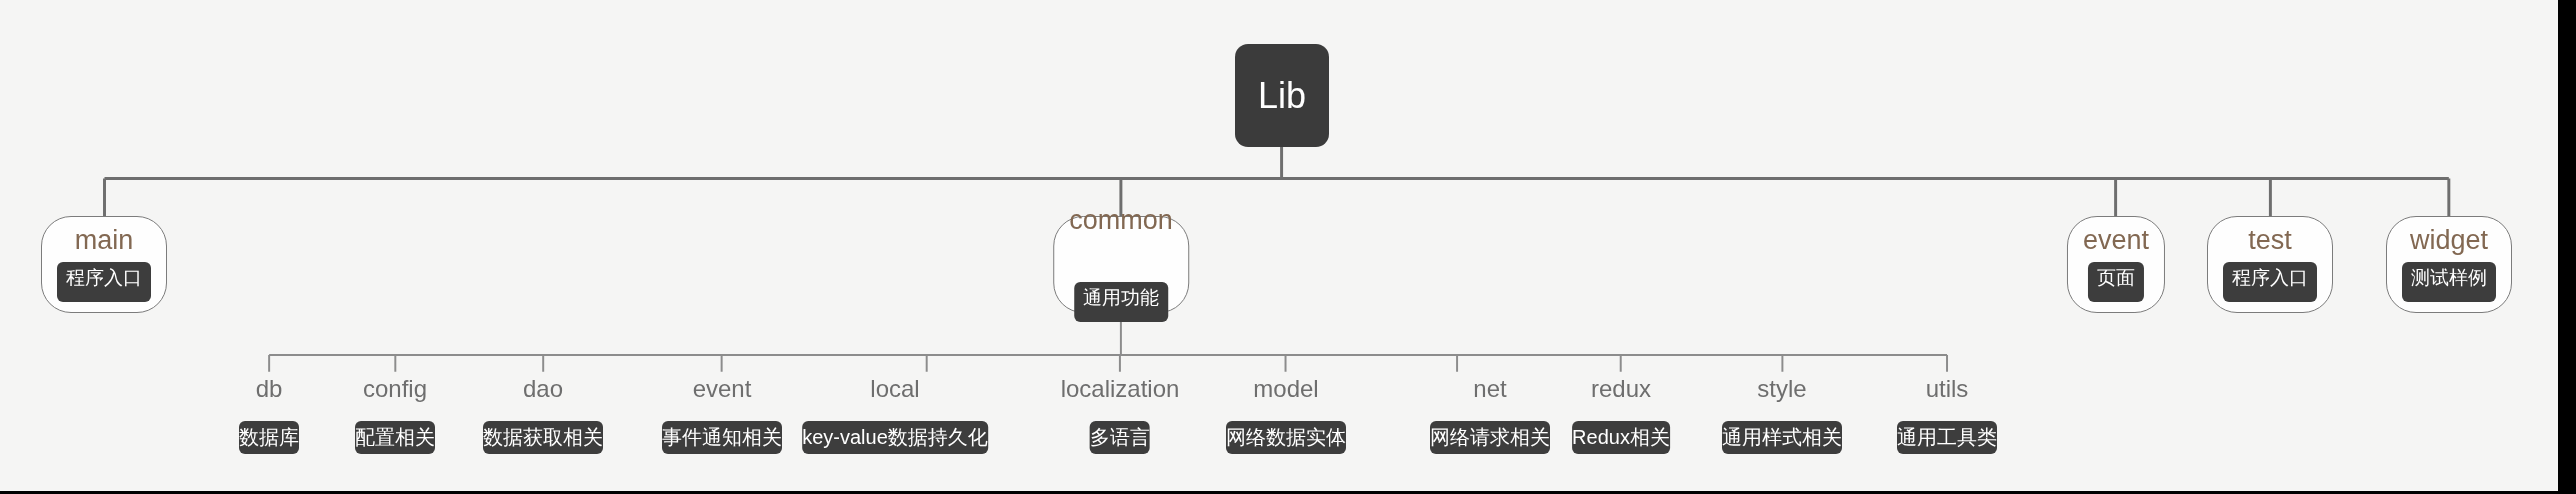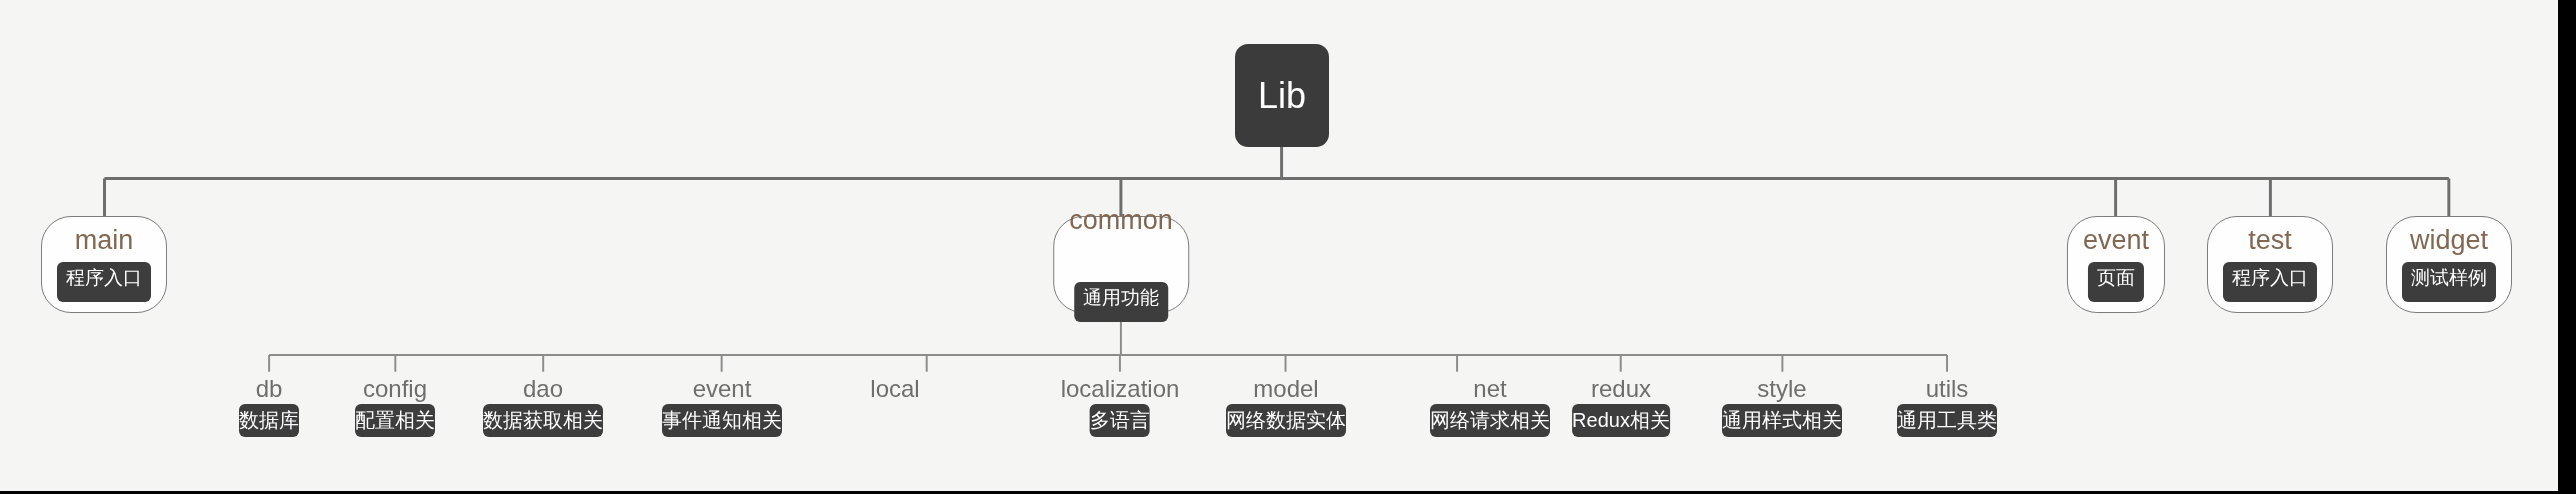--- a/index.html
+++ b/index.html
@@ -78,21 +78,21 @@
     border-radius: 6px;
     white-space: nowrap;
   }
   .l2-node {
     position: absolute;
     top: 377px;
     transform: translateX(-50%);
     display: flex;
     flex-direction: column;
     align-items: center;
-    gap: 3px;
+    gap: 20px;
     z-index: 2;
   }
   .l2-label {
     font-size: 24px;
     line-height: 1;
     color: var(--leaf-label, #6e6e6e);
     white-space: nowrap;
   }
   .l2-node .badge {
     font-size: 20px;
@@ -161,20 +161,21 @@
       <div class="l2-node" style="left: 543px;">
         <span class="l2-label">dao</span>
         <span class="badge">数据获取相关</span>
       </div>
       <div class="l2-node" style="left: 722px;">
         <span class="l2-label">event</span>
         <span class="badge">事件通知相关</span>
       </div>
       <div class="l2-node" style="left: 895px;">
         <span class="l2-label">local</span>
+        <span class="badge">key-value数据持久化</span>
       </div>
       <div class="l2-node" style="left: 1120px;">
         <span class="l2-label">localization</span>
         <span class="badge">多语言</span>
       </div>
       <div class="l2-node" style="left: 1286px;">
         <span class="l2-label">model</span>
         <span class="badge">网络数据实体</span>
       </div>
       <div class="l2-node" style="left: 1490px;">

